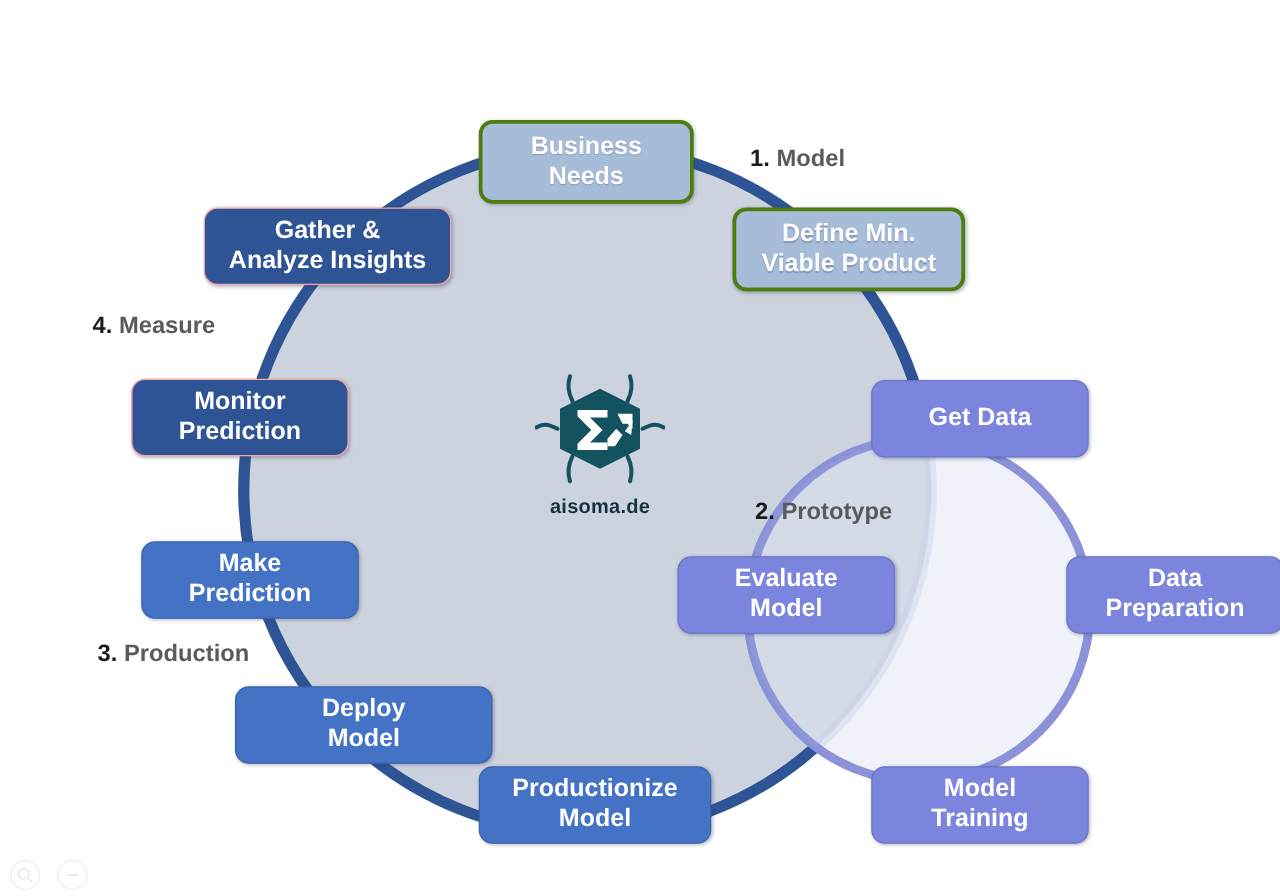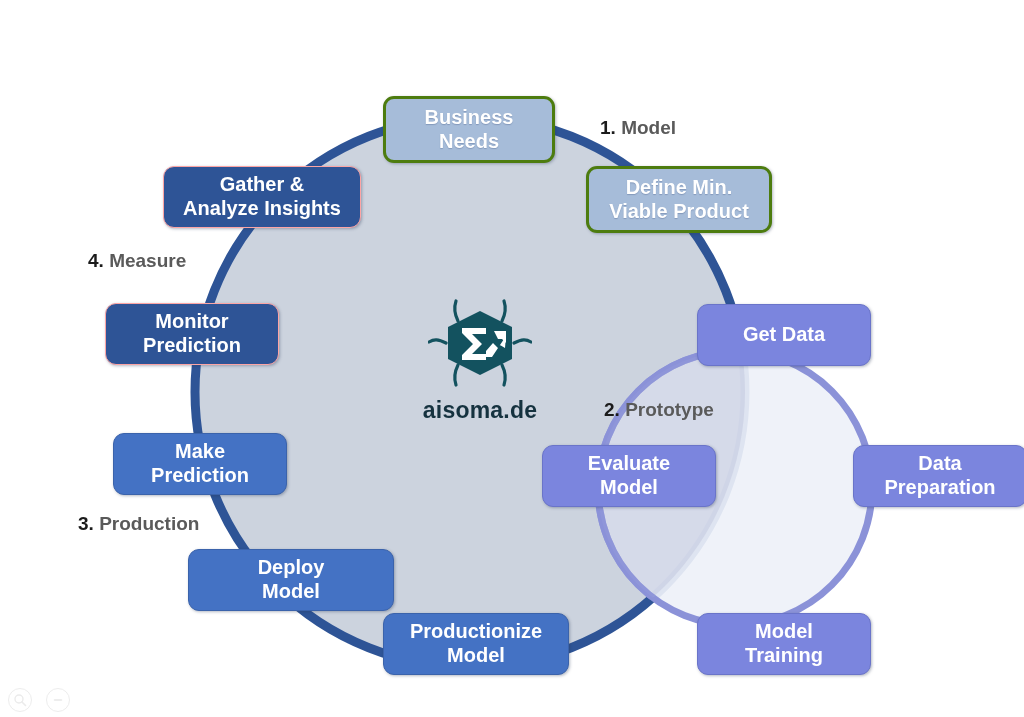--- a/index.html
+++ b/index.html
@@ -13,21 +13,21 @@
   #title{position:absolute;left:0;top:40px;width:1024px;text-align:center;
          font-size:35px;font-weight:bold;color:#111111;letter-spacing:-0.2px;}
 
   
   #rings{position:absolute;left:0;top:0;width:1024px;height:717px;}
 
   
   #logo{position:absolute;left:420px;top:295px;width:120px;height:130px;
         display:flex;flex-direction:column;align-items:center;justify-content:flex-start;}
   #logo svg{display:block;}
-  #logo-text{margin-top:6px;font-size:23px;font-weight:bold;color:#15323f;
+  #logo-text{margin-top:6px;font-size:16px;font-weight:bold;color:#15323f;
              letter-spacing:0.2px;}
 
   
   .stage-label{position:absolute;font-size:19px;font-weight:bold;color:#5a5a5a;
                white-space:nowrap;}
   .stage-label .num{color:#1b1b1b;}
 
   
   .node{position:absolute;box-sizing:border-box;display:flex;align-items:center;
         justify-content:center;text-align:center;border-radius:11px;
@@ -87,21 +87,21 @@
       <path fill="#ffffff" d="M34 33 h24 v6 h-14 l10 10 -10 10 h14 v6 h-24 v-5 l11 -11 -11 -11 z"></path>
 
       <path fill="#ffffff" d="M58 62 l0 -6 l7 -8 l5 5 l8 -12 l-1 12 l-5 -3 l-8 12 z"></path>
       <path fill="#ffffff" d="M66 36 l12 0 l0 12 l-4 -4 l-4 0 z"></path>
     </svg>
     <div id="logo-text">aisoma.de</div>
   </div>
 
   <div id="stage-labels">
       <div class="stage-label" style="left: 600px; top: 117px;"><span class="num">1.</span><span> Model</span></div>
-      <div class="stage-label" style="left: 74px; top: 250px; margin-left: 14px;"><span class="num">4.</span><span> Measure</span></div>
+      <div class="stage-label" style="left: 74px; top: 250px;"><span class="num">4.</span><span> Measure</span></div>
       <div class="stage-label" style="left: 604px; top: 399px;"><span class="num">2.</span><span> Prototype</span></div>
       <div class="stage-label" style="left: 78px; top: 513px;"><span class="num">3.</span><span> Production</span></div>
     </div>
 
   <div id="nodes">
       <div class="node n-light" style="left: 383px; top: 96px; width: 172px; height: 67px;">
         <span style="white-space: pre-line;">Business
 Needs</span>
       </div>
       <div class="node n-light" style="left: 586px; top: 166px; width: 186px; height: 67px;">

